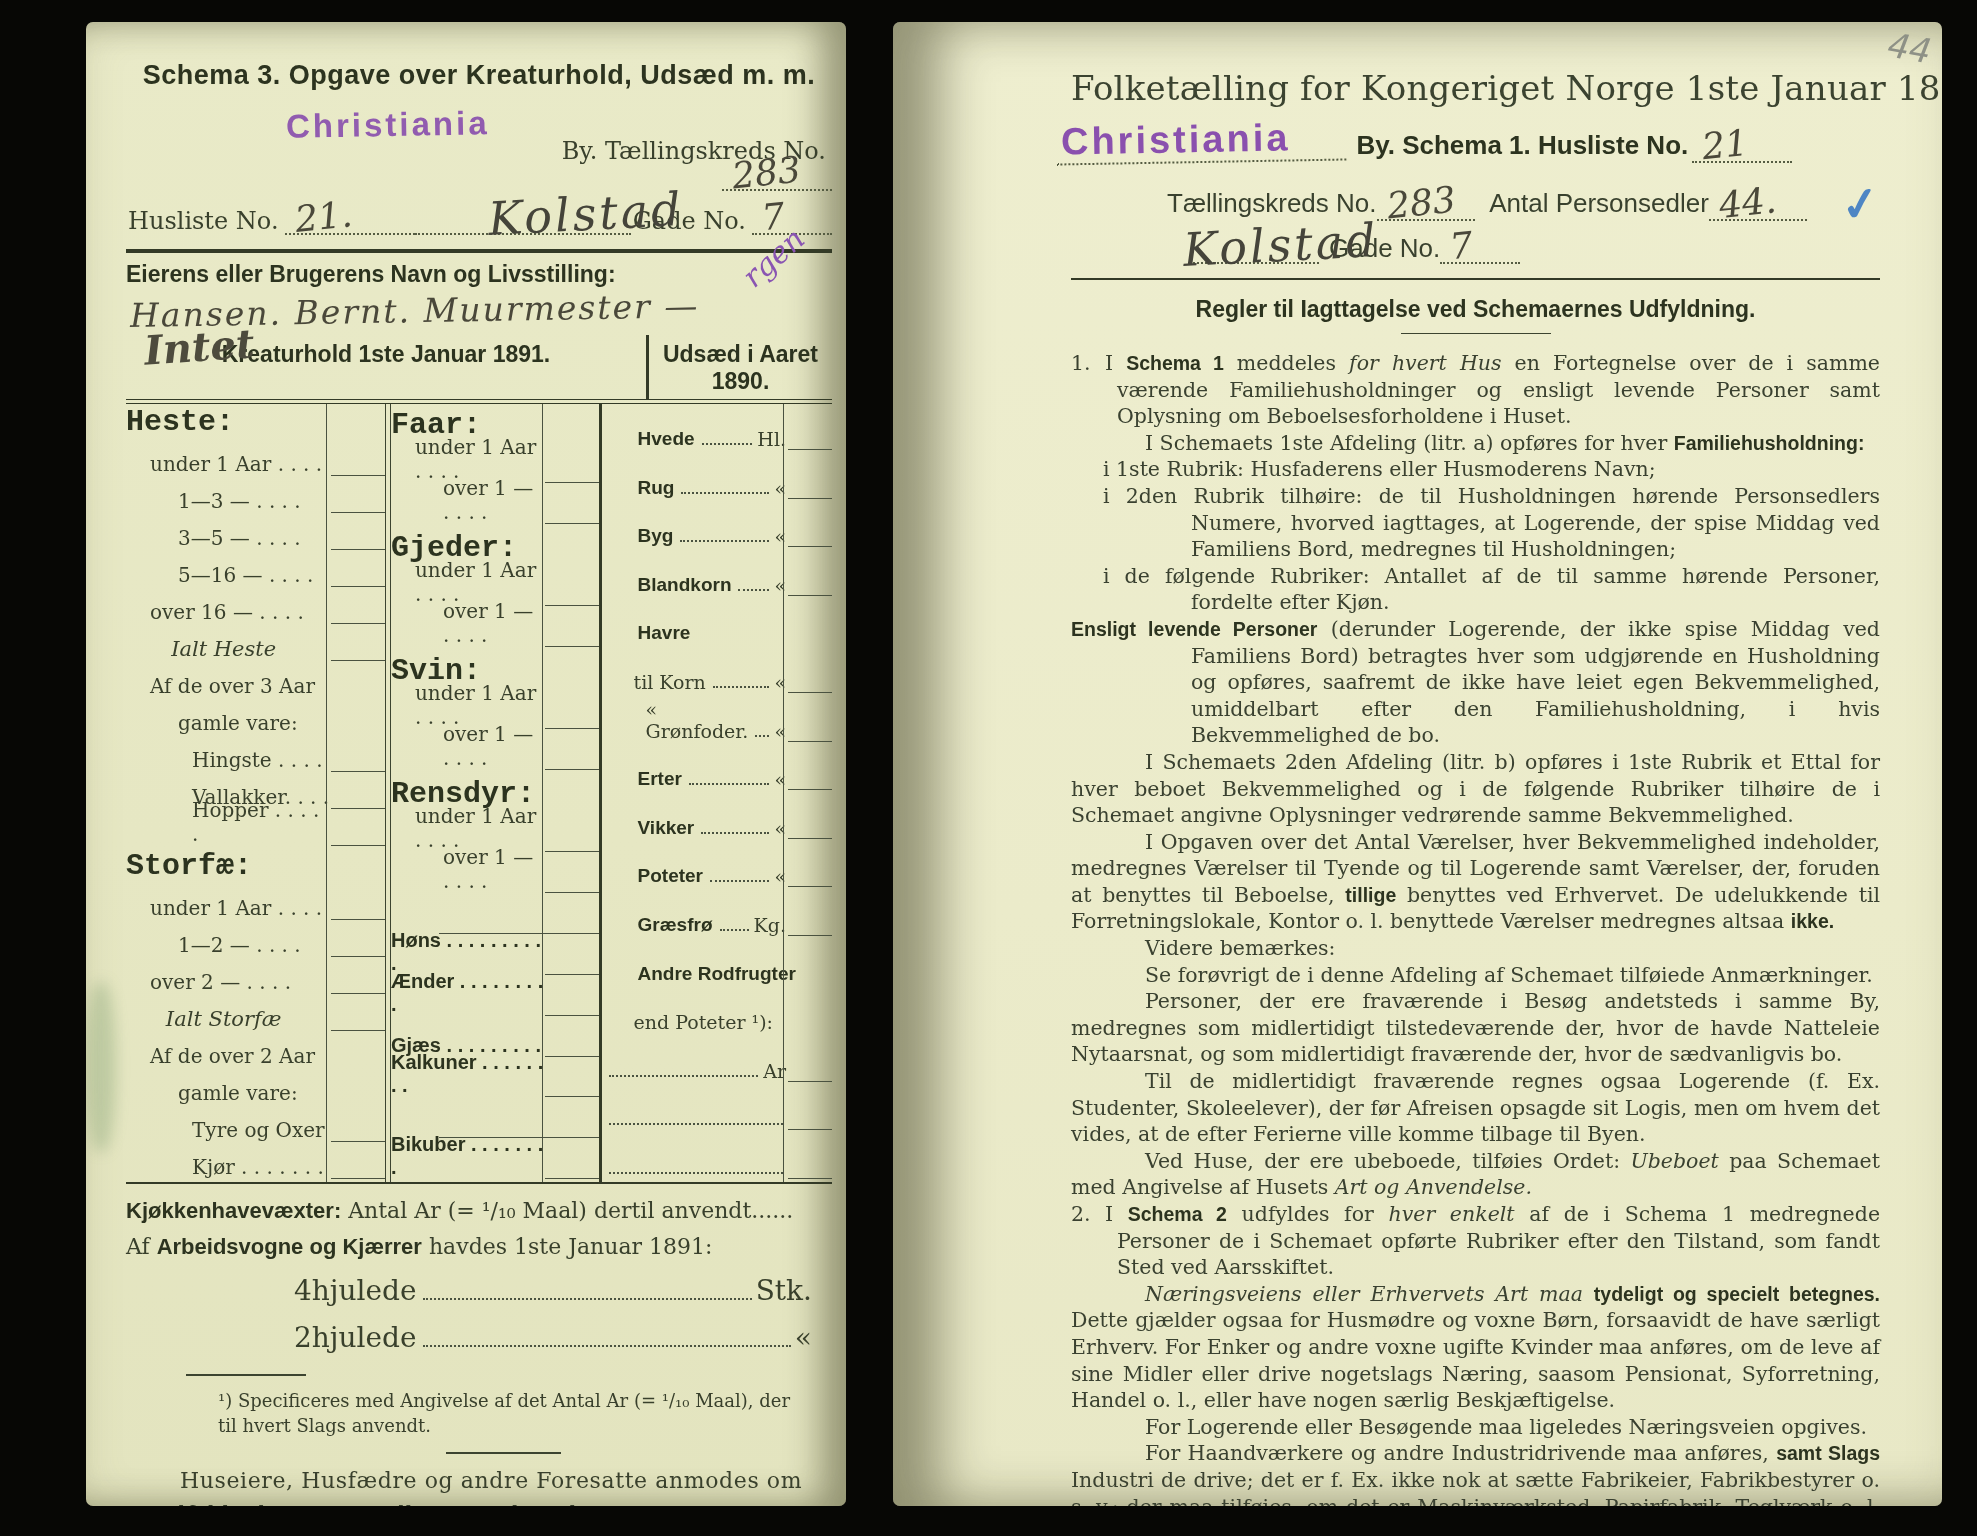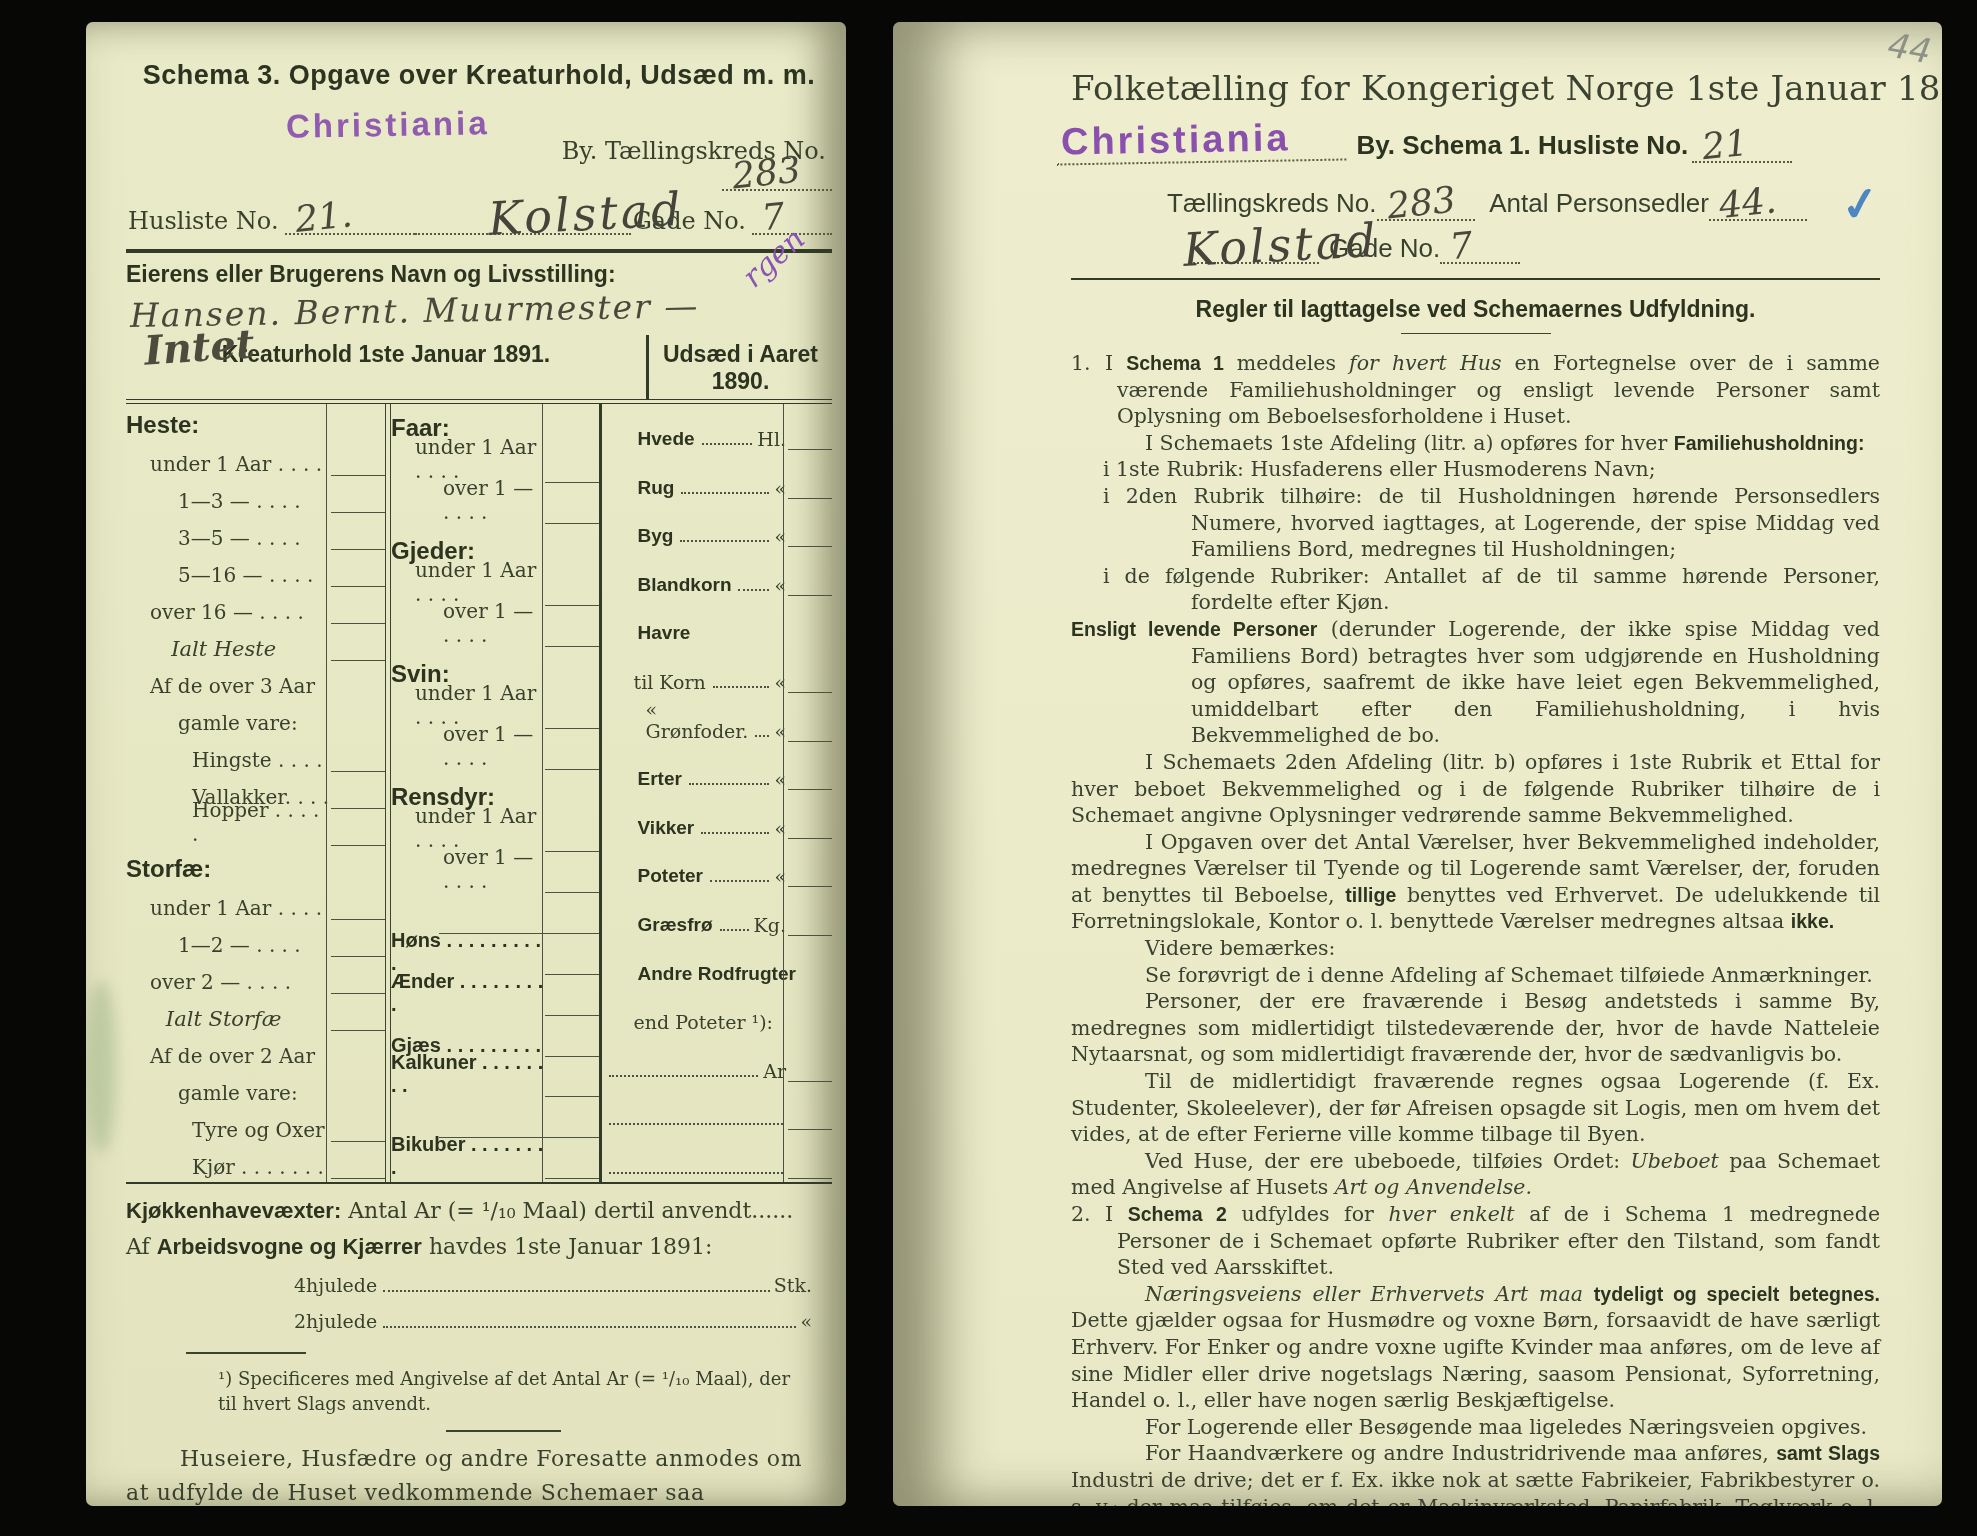--- a/index.html
+++ b/index.html
@@ -57,39 +57,39 @@
   .vsep2{width:4px;border-left:1.4px solid #3c4430;border-right:1.4px solid #3c4430;}
   .vsep3{width:3px;background:#333a26;}
   .cline{position:absolute;top:0;bottom:0;width:1.2px;background:#4a5240;}
   .tcolA .cline{right:58px;}
   .tcolB .cline{right:56px;}
   .tcolC .cline{right:48px;}
   .trow{display:flex;align-items:flex-end;padding:0 0 2px 0;box-sizing:border-box;}
   .rowsA .trow{height:37.05px;}
   .rowsB .trow{height:40.95px;}
   .rowsC .trow{height:48.6px;}
-  .trow .head{font-family:Liberation Sans, sans-serif;font-weight:700;font-size:24px;color:#2c331f;}
+  .trow .head{font-family:Liberation Mono, monospace;font-weight:700;font-size:30px;color:#2c331f;}
   .trow .item{font-size:20px;}
   .trow .ind1{padding-left:24px;}
   .trow .ind2{padding-left:52px;}
   .trow .ind3{padding-left:66px;}
   .trow .sum{font-style:italic;font-size:21px;margin-left:auto;padding-right:10px;}
   .trow .bolditem{font-family:"Liberation Sans",sans-serif;font-weight:700;font-size:20px;color:#2c331f;}
   .trow .crop{font-family:"Liberation Sans",sans-serif;font-weight:700;font-size:19px;color:#2c331f;padding-left:36px;}
   .trow .sub{font-size:19px;padding-left:32px;}
   .trow .sub2{font-size:19px;padding-left:44px;}
   .vcell{margin-left:auto;width:54px;border-bottom:1.2px solid #4a5240;height:26px;flex:none;}
   .tcolC .vcell{width:44px;}
   .sumline{width:160px;margin-left:auto;border-bottom:1.2px solid #4a5240;height:26px;}
   .leader{flex:1;border-bottom:2.4px dotted #4a5240;margin:0 5px 5px 7px;min-width:14px;}
   .unit{font-size:19px;padding-right:2px;}
   .lp-kitchen{margin-top:14px;font-size:22px;}
   .lp-kitchen b,.lp-wagons b{font-family:"Liberation Sans",sans-serif;font-size:22px;color:#2c331f;}
   .lp-wagons{margin-top:10px;font-size:22px;}
-  .wheelrow{display:flex;align-items:baseline;margin:14px 20px 0 168px;font-size:19px;}
+  .wheelrow{display:flex;align-items:baseline;margin:14px 20px 0 168px;font-size:28px;}
   .wheelrow .wl{white-space:nowrap;}
   .wheelrow .dots{flex:1;border-bottom:2.4px dotted #4a5240;margin:0 4px 4px 6px;}
   .hr-a{width:120px;border-top:2px solid #3c4430;margin:20px 0 12px 60px;}
   .footnote{font-size:18px;margin-left:92px;width:580px;line-height:25px;}
   .hr-b{width:115px;border-top:2px solid #3c4430;margin:14px 0 10px 320px;}
   .closing{font-size:22px;line-height:34px;letter-spacing:.6px;text-indent:54px;margin-top:8px;padding-right:4px;}
   .closing b{font-family:"Liberation Sans",sans-serif;font-size:21px;color:#2c331f;letter-spacing:.2px;}
   .lp-smudge{position:absolute;left:0px;top:960px;width:30px;height:170px;background:rgba(70,120,65,.22);filter:blur(7px);border-radius:45%;}
 
   

